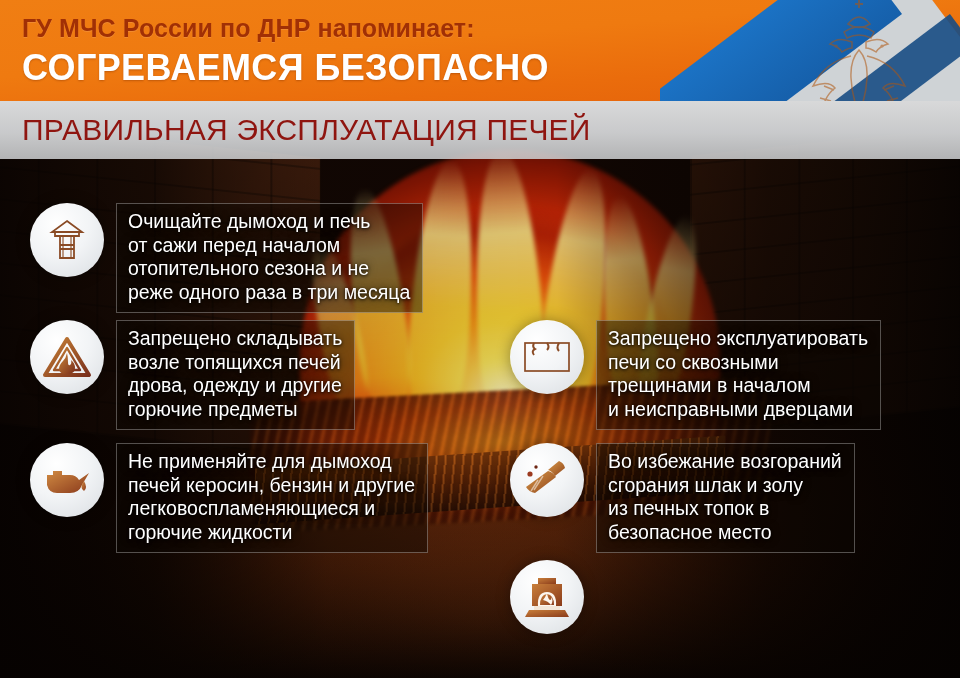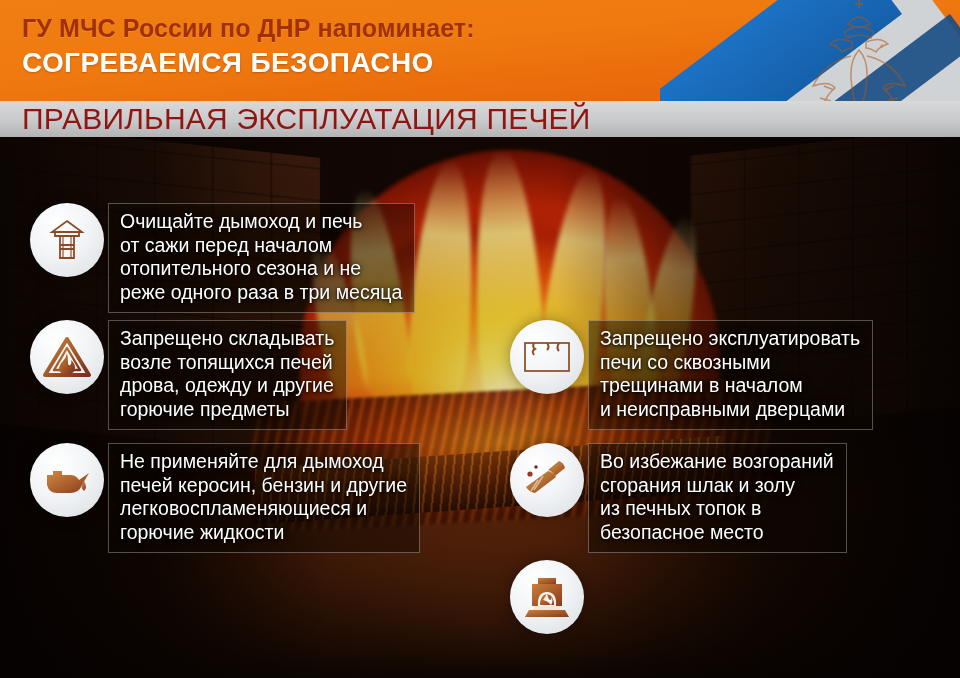--- a/index.html
+++ b/index.html
@@ -139,50 +139,50 @@
 
   .hdr-line1 {
     position: absolute; left: 22px; top: 14px;
     font-size: 25px; font-weight: 700; letter-spacing: .1px;
     color: #a13005;
     text-shadow: 0 1px 0 rgba(255,255,255,.12);
     white-space: nowrap;
   }
   .hdr-line2 {
     position: absolute; left: 22px; top: 47px;
-    font-size: 28px; font-weight: 700; letter-spacing: .4px;
+    font-size: 36px; font-weight: 700; letter-spacing: .4px;
     color: #ffffff;
     white-space: nowrap;
     text-shadow: 0 1px 2px rgba(120,45,5,.38);
   }
 
   
   .emblem {
     position: absolute; right: 36px; top: -6px; width: 130px; height: 160px;
     opacity: .55; pointer-events: none;
   }
   .emblem svg { width: 100%; height: 100%; display: block; }
 
   
   .subbar {
-    position: absolute; left: 0; top: 101px; width: 960px; height: 36px;
+    position: absolute; left: 0; top: 101px; width: 960px; height: 58px;
     background: linear-gradient(180deg, rgba(232,233,234,.93) 0%, rgba(221,223,225,.90) 55%, rgba(206,208,210,.86) 100%);
     display: flex; align-items: center;
   }
   .subbar-text {
     margin-left: 22px;
     font-size: 30px; font-weight: 400; letter-spacing: .2px;
     color: #8f1510;
     white-space: nowrap;
   }
 
   
   .tip {
     position: absolute;
-    display: flex; align-items: flex-start; gap: 4px;
+    display: flex; align-items: flex-start; gap: 12px;
   }
   .badge {
     flex: 0 0 auto;
     width: 74px; height: 74px; border-radius: 50%;
     background: radial-gradient(circle at 36% 28%, #ffffff 0%, #f2f4f6 46%, #d9dde1 100%);
     display: flex; align-items: center; justify-content: center;
     box-shadow: 0 0 14px rgba(0,0,0,.35);
   }
   .badge svg { display: block; }
 

